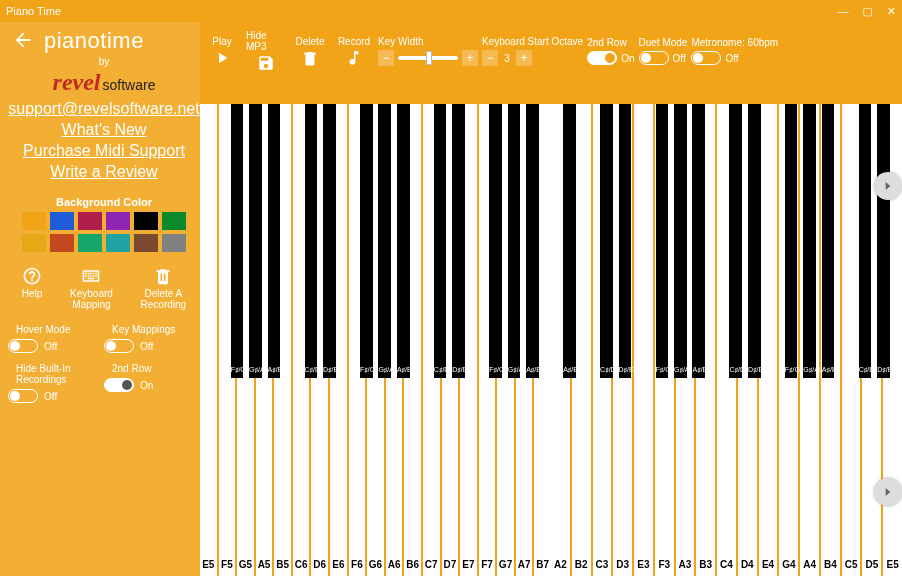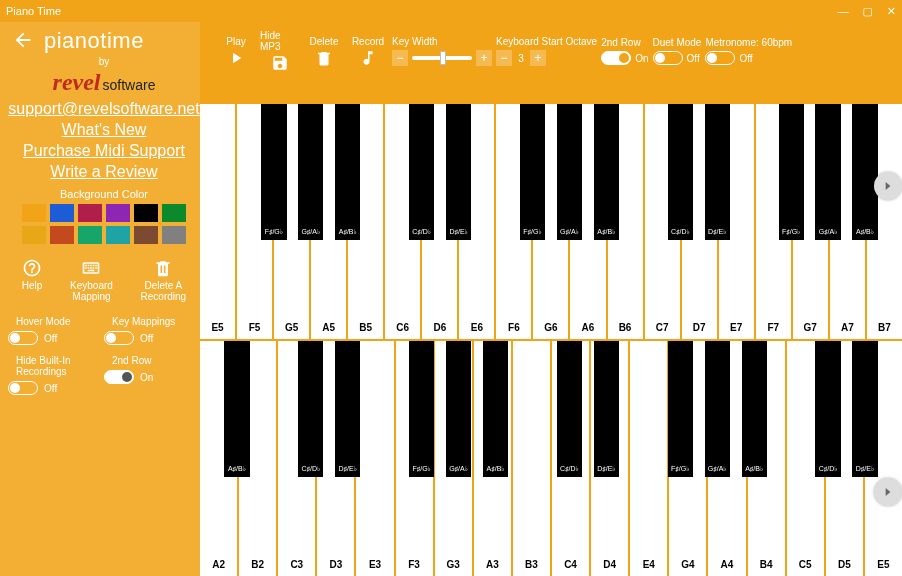--- a/index.html
+++ b/index.html
@@ -15,53 +15,53 @@
 .sidebar { position: absolute; top: 22px; left: 0; width: 208px; bottom: 0; background: rgba(255,255,255,0.12); color: #fff; font-size: 11px; padding: 6px 8px 8px 8px; }
 .sidebar-head { display: flex; align-items: center; gap: 10px; padding: 0 4px 4px 4px; }
 .back-arrow svg { fill: #fff; }
 .app-name { font-size: 22px; font-weight: 300; letter-spacing: 0.5px; }
 .by-line { text-align: center; font-size: 10px; margin-top: -2px; }
 .brand { text-align: center; margin: 2px 0 4px 0; }
 .brand .revel { font-family: Georgia, serif; font-style: italic; font-weight: bold; font-size: 24px; color: #c22a1f; }
 .brand .software { font-size: 14px; color: #222; margin-left: 2px; }
 .centerlinks { text-align: center; }
 .centerlinks a { display: block; color: #fff; text-decoration: underline; font-size: 16px; margin: 3px 0; cursor: pointer; }
-.bg-label { text-align: center; margin-top: 7px; font-size: 11px; }
+.bg-label { text-align: center; margin-top: 15px; font-size: 11px; font-weight: bold; }
 .swatches { display: flex; flex-wrap: wrap; justify-content: center; gap: 4px; margin: 4px auto 0 auto; width: 176px; }
 .swatch { width: 24px; height: 18px; cursor: pointer; }
 .tools { display: flex; justify-content: space-around; margin-top: 14px; text-align: center; }
 .tool { display: flex; flex-direction: column; align-items: center; gap: 2px; font-size: 10px; cursor: pointer; }
 .tool svg { fill: #fff; }
 .togrow { display: flex; margin-top: 14px; }
 .togcol { flex: 1; }
 .toglabel { font-size: 10px; margin-bottom: 4px; padding-left: 8px; }
 .toggle-wrap { display: flex; align-items: center; gap: 6px; }
 .toggle { width: 30px; height: 14px; border-radius: 7px; border: 1px solid #fff; position: relative; cursor: pointer; }
 .toggle.off .knob { left: 1px; }
 .toggle.on { background: #fff; }
 .toggle.on .knob { right: 1px; background: #555; }
 .knob { width: 10px; height: 10px; border-radius: 50%; background: #fff; position: absolute; top: 1px; }
 .togtext { font-size: 10px; }
 
 
 .main { position: absolute; top: 22px; left: 200px; right: 0; bottom: 0; background: #f2a418; }
-.toolbar { height: 58px; display: flex; align-items: center; gap: 4px; padding: 0 16px; color: #fff; font-size: 10px; }
+.toolbar { height: 58px; display: flex; align-items: center; gap: 4px; padding: 0 2px; color: #fff; font-size: 10px; }
 .tbtn { display: flex; flex-direction: column; align-items: center; gap: 2px; cursor: pointer; width: 40px; }
 .tbtn svg { fill: #fff; }
 .tgroup { display: flex; flex-direction: column; gap: 3px; }
 .tgroup .lbl { font-size: 10px; }
 .tgroup .row { display: flex; align-items: center; gap: 4px; }
 .sqbtn { width: 16px; height: 16px; background: rgba(255,255,255,0.25); color: #fff; display: flex; align-items: center; justify-content: center; font-size: 12px; cursor: pointer; }
 .slider { width: 60px; height: 4px; background: #fff; border-radius: 2px; position: relative; }
 .slider .sknob { position: absolute; left: 28px; top: -5px; width: 6px; height: 14px; background: #fff; border: 1px solid #bbb; }
 .tgroup .toggle { border-color: #fff; }
 .tgroup .toggle.on .knob { background: #f2a418; }
 
 
-.kb-wrap { position: absolute; top: 80px; left: 0; right: 0; bottom: 0; display: flex; flex-direction: column; }
+.kb-wrap { position: absolute; top: 80px; left: 0; right: 0; bottom: 0; display: flex; flex-direction: row; }
 .keyboard { flex: 1; position: relative; background: #fff; border-top: 2px solid #f2a418; }
 .whitekeys { display: flex; height: 100%; }
 .wkey { flex: 1; border-right: 2px solid #f2a418; position: relative; cursor: pointer; background: #fff; }
 .wkey:last-child { border-right: none; }
 .wlabel { position: absolute; bottom: 6px; left: 0; right: 0; text-align: center; font-size: 10px; font-weight: bold; color: #000; }
 .blackkeys { position: absolute; top: 0; left: 0; right: 0; height: 58%; pointer-events: none; }
 .bkey { position: absolute; top: 0; width: 3.6%; height: 100%; background: #000; cursor: pointer; pointer-events: auto; }
 .blabel { position: absolute; bottom: 4px; left: 0; right: 0; text-align: center; font-size: 7px; color: #fff; white-space: nowrap; }
 .scrollbtn { position: absolute; right: 0; width: 28px; height: 28px; border-radius: 50%; background: #ddd; display: flex; align-items: center; justify-content: center; cursor: pointer; box-shadow: 0 0 3px rgba(0,0,0,0.3); }
 .scrollbtn svg { fill: #666; }
@@ -368,23 +368,20 @@
           <div class="wkey">
             <div class="wlabel">D3</div>
           </div>
           <div class="wkey">
             <div class="wlabel">E3</div>
           </div>
           <div class="wkey">
             <div class="wlabel">F3</div>
           </div>
           <div class="wkey">
-            <div class="wlabel">G3</div>
-          </div>
-          <div class="wkey">
             <div class="wlabel">A3</div>
           </div>
           <div class="wkey">
             <div class="wlabel">B3</div>
           </div>
           <div class="wkey">
             <div class="wlabel">C4</div>
           </div>
           <div class="wkey">
             <div class="wlabel">D4</div>

